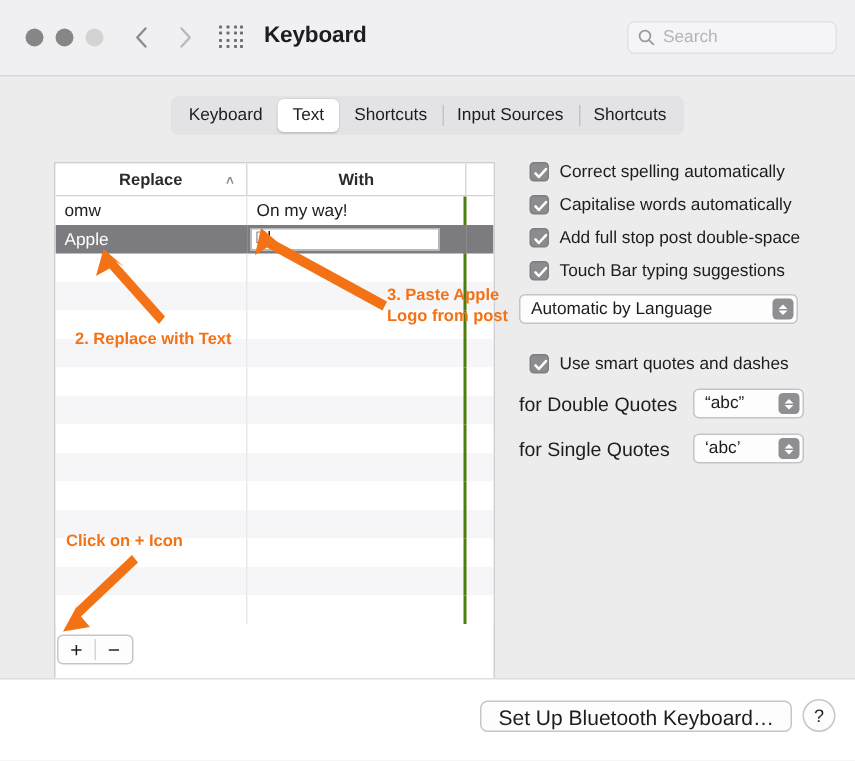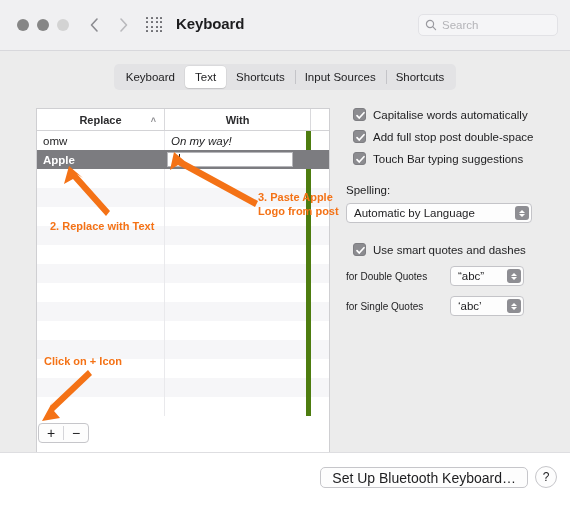--- a/index.html
+++ b/index.html
@@ -220,43 +220,42 @@
     box-sizing: border-box;
     display: flex;
     align-items: center;
     padding-left: 6px;
     font-size: 11.5px;
     color: #1d1d1f;
     overflow: hidden;
   }
   .trow .c-with {
     width: 146px;
-    border-right: 5px solid #4d7c0f;
+    border-right: 2px solid #4d7c0f;
     box-sizing: border-box;
     display: flex;
     align-items: center;
     padding-left: 6px;
     font-size: 11.5px;
     color: #1d1d1f;
     overflow: hidden;
-    font-style: italic;
   }
   .trow .c-gutter { width: 18px; box-sizing: border-box; }
 
   .trow.odd  { background: #ffffff; }
   .trow.even { background: #f6f6f8; }
 
   .trow.selected .c-replace,
   .trow.selected .c-with,
   .trow.selected .c-gutter {
     background: #7c7c80;
     color: #ffffff;
     border-right-color: #7c7c80;
   }
-  .trow.selected .c-replace { font-weight: 700; }
+  .trow.selected .c-replace { font-weight: 400; }
 
   .editfield {
     width: 126px;
     height: 15px;
     background: #ffffff;
     border: 1px solid #b6b6ba;
     box-sizing: border-box;
     display: flex;
     align-items: center;
     padding-left: 2px;
@@ -350,21 +349,21 @@
     border: 1px solid #c4c4c8;
     border-radius: 4px;
     box-sizing: border-box;
     display: flex;
     align-items: center;
     padding-left: 7px;
     font-size: 11.5px;
     color: #1d1d1f;
   }
   .popup.wide { width: 186px; }
-  .popup.narrow { width: 74px; }
+  .popup.narrow { width: 74px; margin-left: 12px; }
   .popup .chev {
     position: absolute;
     right: 2px;
     top: 2px;
     width: 14px;
     height: 14px;
     background: #8e8e93;
     border-radius: 3px;
     display: flex;
     flex-direction: column;
@@ -381,21 +380,21 @@
   }
   .popup .chev i.up   { border-bottom: 3px solid #ffffff; }
   .popup .chev i.down { border-top: 3px solid #ffffff; }
 
   .quoterow {
     display: flex;
     align-items: center;
     margin-top: 10px;
   }
   .quoterow label {
-    font-size: 10px;
+    font-size: 13px;
     color: #1d1d1f;
     width: 104px;
     white-space: nowrap;
   }
 
   
   .bottombar {
     position: absolute;
     left: 0;
     bottom: 0;
@@ -623,20 +622,28 @@
     </div>
 
     <div class="addrem">
       <button>+</button>
       <div class="divider"></div>
       <button>−</button>
     </div>
 
     <div class="rightcol">
 
+      <div class="checkrow">
+        <span class="cb">
+          <svg width="11" height="11" viewBox="0 0 11 11">
+              <path d="M2 5.6 L4.2 8 L9 2.7" fill="none" stroke="#ffffff" stroke-width="1.7" stroke-linecap="round" stroke-linejoin="round"></path>
+            </svg>
+        </span>
+        <span>Correct spelling automatically</span>
+      </div>
 
       <div class="checkrow">
         <span class="cb">
           <svg width="11" height="11" viewBox="0 0 11 11">
               <path d="M2 5.6 L4.2 8 L9 2.7" fill="none" stroke="#ffffff" stroke-width="1.7" stroke-linecap="round" stroke-linejoin="round"></path>
             </svg>
         </span>
         <span>Capitalise words automatically</span>
       </div>
 
@@ -651,21 +658,20 @@
 
       <div class="checkrow">
         <span class="cb">
           <svg width="11" height="11" viewBox="0 0 11 11">
               <path d="M2 5.6 L4.2 8 L9 2.7" fill="none" stroke="#ffffff" stroke-width="1.7" stroke-linecap="round" stroke-linejoin="round"></path>
             </svg>
         </span>
         <span>Touch Bar typing suggestions</span>
       </div>
 
-      <div class="section-label">Spelling:</div>
 
       <div class="popup wide">
         <span>Automatic by Language</span>
         <span class="chev">
             <i class="up"></i>
             <i class="down"></i>
           </span>
       </div>
 
       <div class="checkrow" style="margin-top:20px;">

